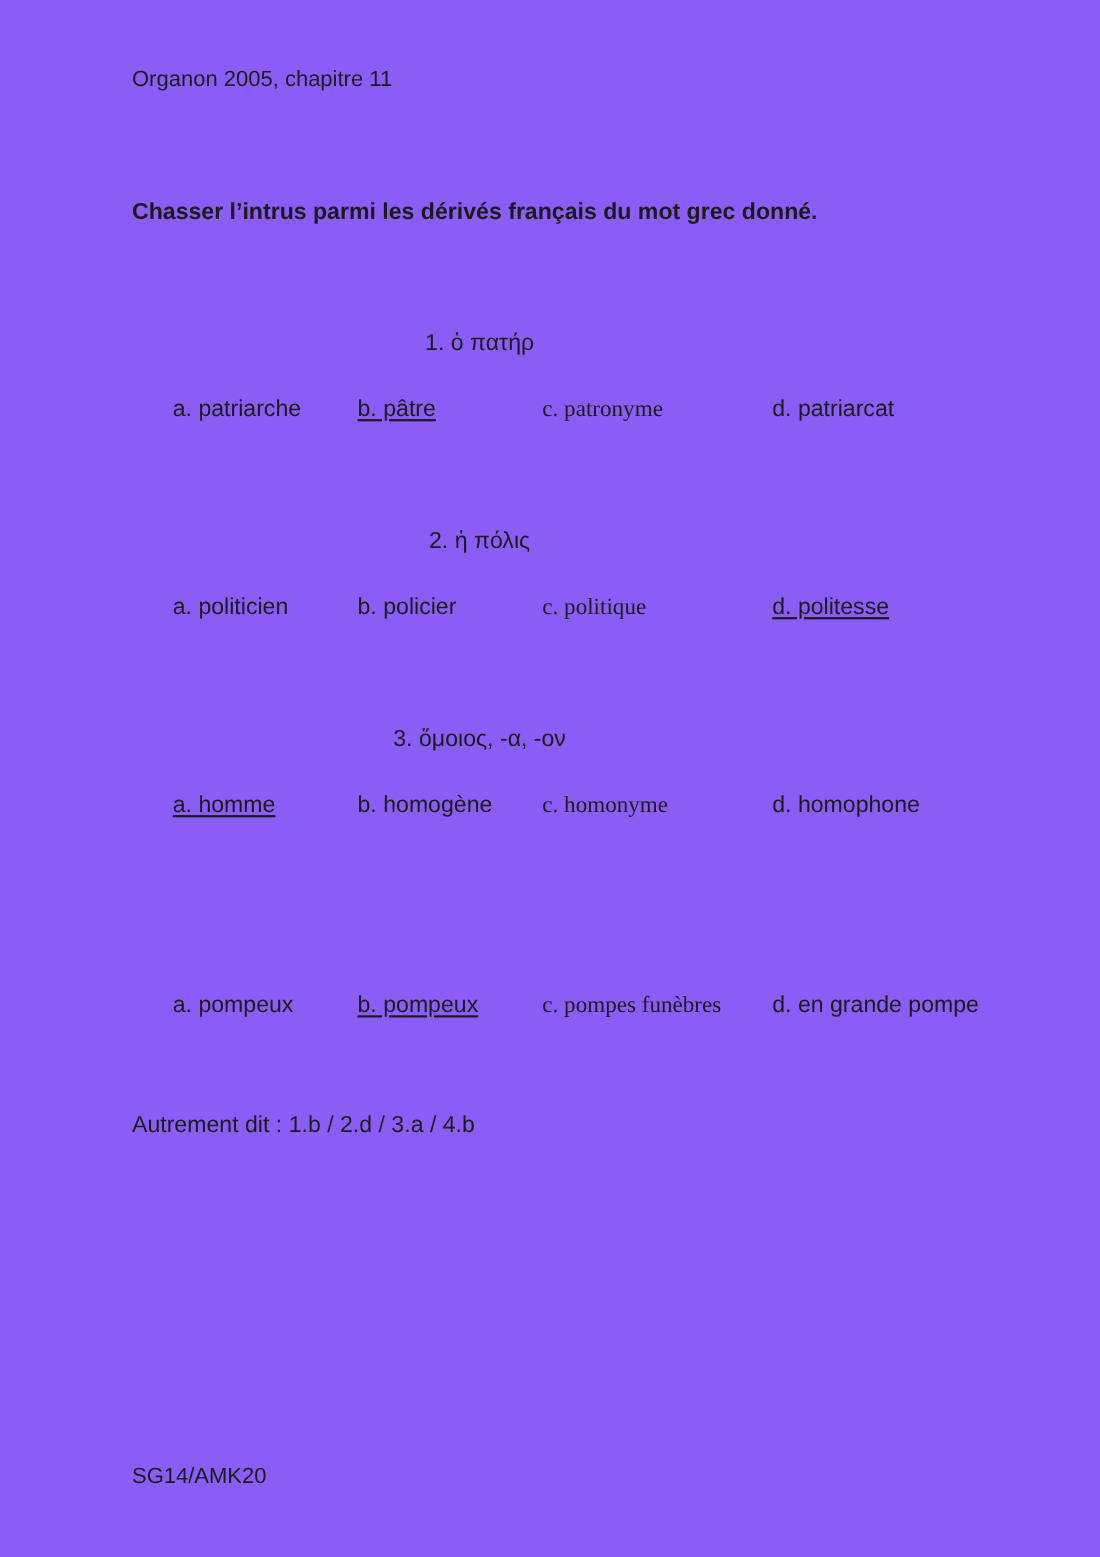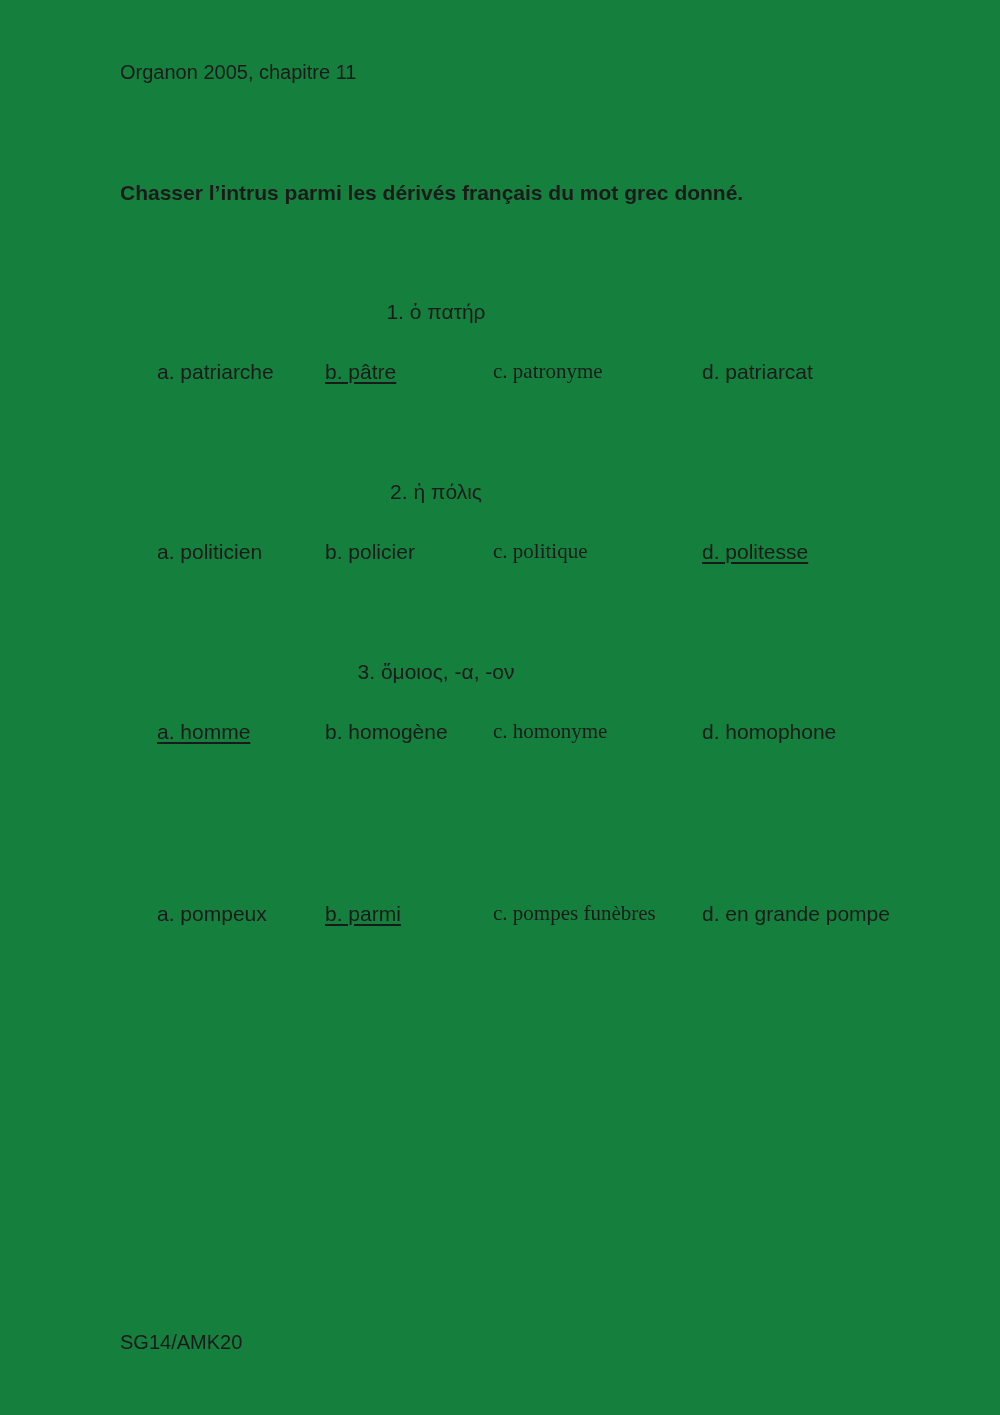--- a/index.html
+++ b/index.html
@@ -4,21 +4,21 @@
 <style>
   html, body {
     margin: 0;
     padding: 0;
     background: #ffffff;
   }
   .page {
     position: relative;
     width: 1000px;
     height: 1415px;
-    background: #15803d;
+    background: #8b5cf6;
     font-family: "Liberation Sans", "DejaVu Sans", sans-serif;
     color: #1a1a1a;
     overflow: hidden;
   }
   .running-header {
     position: absolute;
     left: 120px;
     top: 60px;
     font-size: 20px;
     line-height: 1.2;
@@ -112,21 +112,22 @@
   </div>
   <div class="q-options q3-o">
     <span class="opt col-a answer">a. homme</span>
     <span class="opt col-b">b. homogène</span>
     <span class="opt col-c">c. homonyme</span>
     <span class="opt col-d">d. homophone</span>
   </div>
 
   <div class="q-options q4-o">
     <span class="opt col-a">a. pompeux</span>
-    <span class="opt col-b answer">b. parmi</span>
+    <span class="opt col-b answer">b. pompeux</span>
     <span class="opt col-c">c. pompes funèbres</span>
     <span class="opt col-d">d. en grande pompe</span>
   </div>
 
+  <div class="answers-summary">Autrement dit : 1.b / 2.d / 3.a / 4.b</div>
 
   <div class="page-footer">SG14/AMK20</div>
 
 </div>
 
 </body></html>

